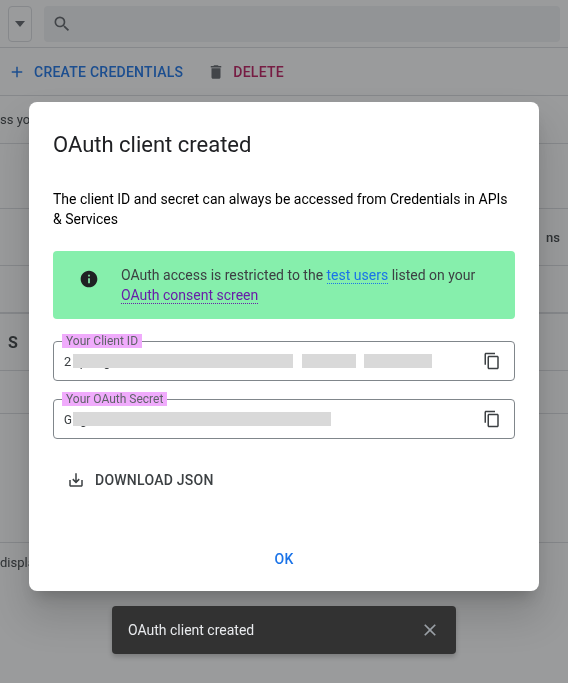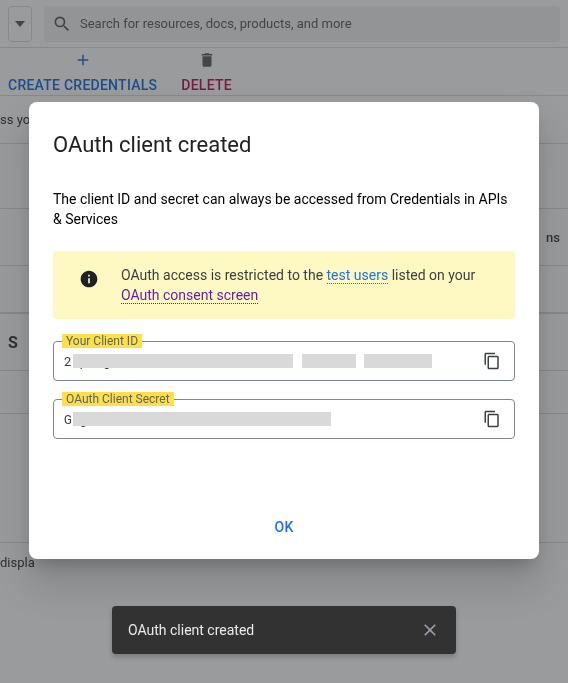--- a/index.html
+++ b/index.html
@@ -5,42 +5,42 @@
   * { box-sizing: border-box; margin: 0; padding: 0; }
   html, body { width: 568px; height: 683px; overflow: hidden; font-family: Roboto, "Helvetica Neue", Arial, sans-serif; font-size: 13px; color: #3c4043; }
   body { background: #fff; position: relative; }
   .bg { position: absolute; inset: 0; background: #fff; }
   .topbar { display: flex; align-items: center; gap: 12px; height: 48px; padding: 0 8px; border-bottom: 1px solid #dadce0; }
   .dd { width: 24px; height: 36px; border: 1px solid #dadce0; border-radius: 4px; display:flex; align-items:center; justify-content:center; cursor:pointer; }
   .tri { width:0; height:0; border-left:5px solid transparent; border-right:5px solid transparent; border-top:6px solid #5f6368; }
   .search { flex: 1; height: 36px; background: #f1f3f4; border-radius: 4px; display:flex; align-items:center; padding: 0 8px; color: #5f6368; }
   .search svg { flex-shrink:0; }
   .toolbar { display:flex; align-items:center; gap: 24px; height: 48px; padding: 0 8px; border-bottom: 1px solid #dadce0; }
-  .tbtn { display:flex; align-items:center; gap:8px; font-weight:500; letter-spacing:.25px; font-size:14px; cursor:pointer;flex-direction:column; }
+  .tbtn { display:flex; align-items:center; gap:8px; font-weight:500; letter-spacing:.25px; font-size:14px; cursor:pointer; }
   .tbtn.create { color:#1a73e8; }
   .tbtn.del { color:#be185d; }
   .row1 { height: 48px; border-bottom:1px solid #dadce0; display:flex; align-items:center; padding-left:0; color:#3c4043; font-size:13px; }
   .sect { border-top: 1px solid #dadce0; }
   .sect-row { height: 56px; display:flex; align-items:center; padding:0 8px; justify-content:flex-end; font-weight:500; }
   .sect-row.left { justify-content:flex-start; font-weight:700; font-size:16px; }
   .sect-head { height: 48px; border-top:1px solid #dadce0; border-bottom:1px solid #dadce0; }
   .sect-body { height: 128px; }
   .sect-foot { height: 40px; border-top:1px solid #dadce0; font-size:13px; padding-left:0; display:flex; align-items:center; }
   .scrim { position:absolute; inset:0; background: rgba(32,33,36,.45); }
   .dialog { position:absolute; left:29px; top:102px; width:510px; background:#fff; border-radius:8px; box-shadow: 0 11px 15px -7px rgba(0,0,0,.2), 0 24px 38px 3px rgba(0,0,0,.14); padding: 30px 24px 16px 24px; display:flex; flex-direction:column; }
   .dlg-title { font-size:22px; font-weight:400; color:#202124; margin-bottom: 32px; }
   .dlg-lead { font-size:14px; line-height:20px; color:#000000; margin-bottom: 22px; }
-  .alert { background:#fef9c3; border-radius:4px; padding: 14px 16px 14px 16px; display:flex; gap:16px; align-items:flex-start; margin-bottom: 22px; }
+  .alert { background:#86efac; border-radius:4px; padding: 14px 16px 14px 16px; display:flex; gap:16px; align-items:flex-start; margin-bottom: 22px; }
   .alert-icon { width:20px; height:20px; flex-shrink:0; margin-top: 4px; margin-left: 10px; margin-right: 6px;}
   .alert-text { font-size:14px; line-height:20px; color:#3c4043; }
   .alert-text a { text-decoration: none; border-bottom: 1px dotted #1a73e8; cursor:pointer; }
   .alert-text a.blue { color:#1a73e8; }
   .alert-text a.purple { color:#681da8; border-bottom-color:#681da8; }
   .field { position:relative; border:1px solid #80868b; border-radius:4px; height:40px; display:flex; align-items:center; padding: 0 8px 0 10px; margin-bottom: 18px; }
-  .field-label { position:absolute; top:-8px; left:8px; background:#fde047; padding:0 4px; font-size:12px; color:#5f6368; }
+  .field-label { position:absolute; top:-8px; left:8px; background:#f0abfc; padding:0 4px; font-size:12px; color:#5f6368; }
   .field-val { flex:1; font-family: "Roboto Mono", Menlo, monospace; font-size:13px; color:#3c4043; white-space:nowrap; overflow:hidden; position:relative; }
   .redact { position:absolute; top:2px; height:14px; background:#d9d9d9; }
   .copybtn { width:28px; height:28px; display:flex; align-items:center; justify-content:center; cursor:pointer; border-radius:50%; }
   .dl { display:flex; align-items:center; gap:10px; font-weight:500; font-size:14px; letter-spacing:.25px; color:#3c4043; margin: 14px 0 0 14px; cursor:pointer; }
   .dlg-actions { display:flex; justify-content:center; margin-top: 54px; }
   .okbtn { color:#1a73e8; font-weight:500; font-size:14px; letter-spacing:.25px; padding: 8px 12px; cursor:pointer; border-radius:4px; }
   .toast { position:absolute; left:50%; transform:translateX(-50%); bottom:29px; width:344px; height:48px; background:#323232; color:#e8eaed; border-radius:4px; box-shadow: 0 3px 5px rgba(0,0,0,.2); display:flex; align-items:center; justify-content:space-between; padding: 0 8px 0 16px; font-size:14px; }
   .toast-close { width:36px; height:36px; display:flex; align-items:center; justify-content:center; cursor:pointer; border-radius:50%; color:#9aa0a6; }
   svg { display:block; }
 </style>
@@ -49,21 +49,20 @@
 
 <div class="bg">
   <div class="topbar">
     <div class="dd">
         <div class="tri"></div>
       </div>
     <div class="search">
       <svg width="20" height="20" viewBox="0 0 24 24" fill="#5f6368">
           <path d="M15.5 14h-.79l-.28-.27A6.471 6.471 0 0016 9.5 6.5 6.5 0 109.5 16c1.61 0 3.09-.59 4.23-1.57l.27.28v.79l5 4.99L20.49 19l-4.99-5zm-6 0C7.01 14 5 11.99 5 9.5S7.01 5 9.5 5 14 7.01 14 9.5 11.99 14 9.5 14z"></path>
         </svg>
-      <span style="margin-left:8px;">Search for resources, docs, products, and more</span>
     </div>
   </div>
   <div class="toolbar">
     <div class="tbtn create">
       <svg width="18" height="18" viewBox="0 0 24 24" fill="#1a73e8">
           <path d="M19 13h-6v6h-2v-6H5v-2h6V5h2v6h6v2z"></path>
         </svg>
       <span>CREATE CREDENTIALS</span>
     </div>
     <div class="tbtn del">
@@ -120,32 +119,38 @@
       <div class="redact" style="left:300px; width:68px;"></div>
     </div>
     <div class="copybtn">
       <svg width="18" height="18" viewBox="0 0 24 24" fill="#3c4043">
           <path d="M16 1H4c-1.1 0-2 .9-2 2v14h2V3h12V1zm3 4H8c-1.1 0-2 .9-2 2v14c0 1.1.9 2 2 2h11c1.1 0 2-.9 2-2V7c0-1.1-.9-2-2-2zm0 16H8V7h11v14z"></path>
         </svg>
     </div>
   </div>
 
   <div class="field">
-    <div class="field-label">OAuth Client Secret</div>
+    <div class="field-label">Your OAuth Secret</div>
     <div class="field-val">
       <span>G                                                           g</span>
       <div class="redact" style="left:9px; width:258px;"></div>
     </div>
     <div class="copybtn">
       <svg width="18" height="18" viewBox="0 0 24 24" fill="#3c4043">
           <path d="M16 1H4c-1.1 0-2 .9-2 2v14h2V3h12V1zm3 4H8c-1.1 0-2 .9-2 2v14c0 1.1.9 2 2 2h11c1.1 0 2-.9 2-2V7c0-1.1-.9-2-2-2zm0 16H8V7h11v14z"></path>
         </svg>
     </div>
   </div>
 
+  <div class="dl">
+    <svg width="18" height="18" viewBox="0 0 24 24" fill="#3c4043">
+        <path d="M19 12v7H5v-7H3v7c0 1.1.9 2 2 2h14c1.1 0 2-.9 2-2v-7h-2zm-6 .67l2.59-2.58L17 11.5l-5 5-5-5 1.41-1.41L11 12.67V3h2v9.67z"></path>
+      </svg>
+    <span>DOWNLOAD JSON</span>
+  </div>
 
   <div class="dlg-actions">
     <div class="okbtn">OK</div>
   </div>
 </div>
 
 <div class="toast">
   <span>OAuth client created</span>
   <div class="toast-close">
     <svg width="20" height="20" viewBox="0 0 24 24" fill="#9aa0a6">

